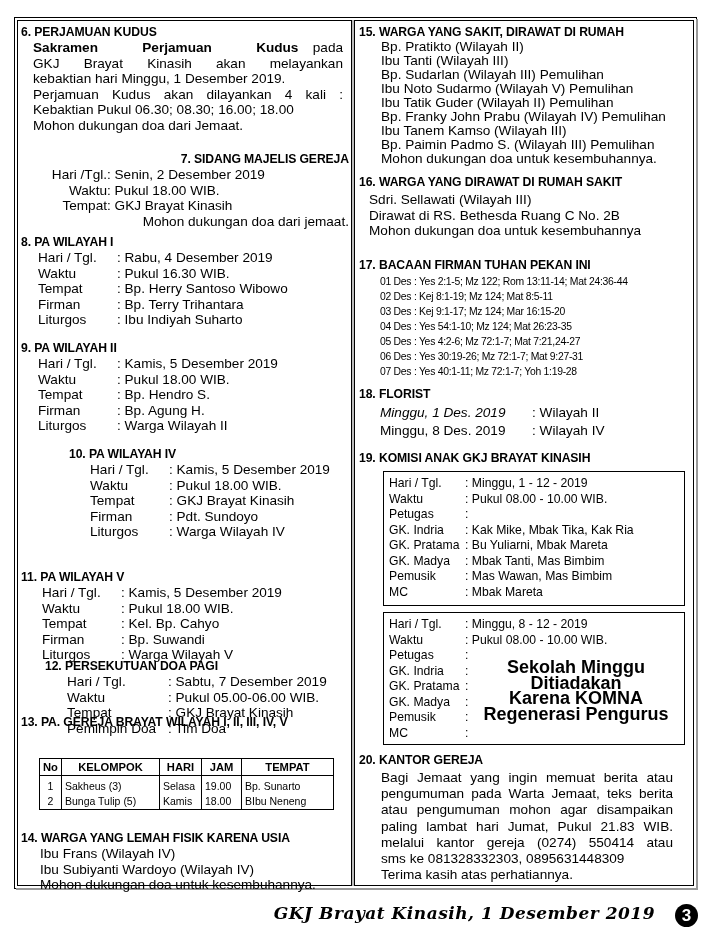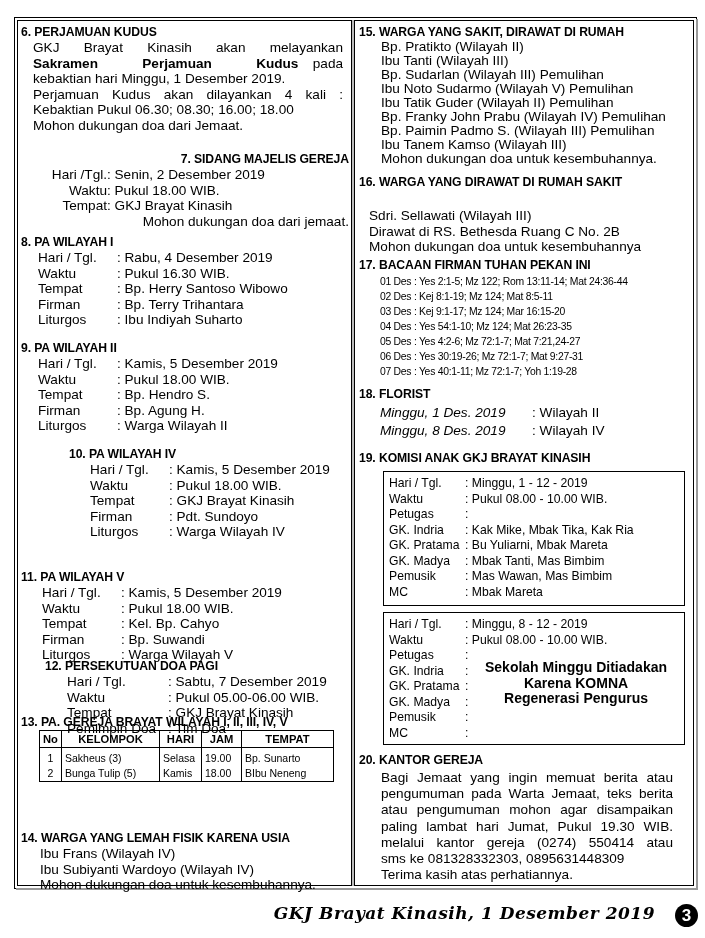--- a/index.html
+++ b/index.html
@@ -29,21 +29,21 @@
   .col-right { left: 359px; width: 332px; }
 
   .section { position: absolute; left: 0; width: 100%; }
   .h { font-weight: bold; font-size: 12.2px; line-height: 16px; letter-spacing: -0.1px; white-space: nowrap; }
   .p { font-size: 13.6px; line-height: 15.6px; }
   .just { text-align: justify; text-align-last: justify; }
   .row { display: flex; font-size: 13.6px; line-height: 15.6px; white-space: nowrap; }
   .row .lbl { flex: none; }
   .row .val { flex: none; }
 
-  .tbl { border-collapse: collapse; font-size: 10.5px; }
+  .tbl { border-collapse: collapse; font-size: 10.5px; margin-top: 28px; }
   .tbl th { border: 1px solid #000; font-weight: bold; font-size: 11.2px; height: 17px; text-align: center; padding: 0 3px; }
   .tbl td { border-left: 1px solid #000; border-right: 1px solid #000; height: 17px; padding: 0 3px; }
   .tbl tr.last td { border-bottom: 1px solid #000; }
   .tbl tr.first td { padding-top: 4px; }
 
   .reading { font-size: 11.3px; line-height: 15px; white-space: nowrap; letter-spacing: -0.3px; transform: scaleX(0.92); transform-origin: left; }
 
   .box { position: absolute; border: 1.5px solid #000; }
   .box .row { font-size: 12.2px; line-height: 15.5px; }
 
@@ -66,22 +66,22 @@
 <div class="frame-shadow-b"></div>
 <div class="divider-g"></div>
 <div class="divider-1"></div>
 <div class="divider-2"></div>
 
 <div class="col col-left">
 
   <div class="section" style="top:2px;">
     <div class="h">6. PERJAMUAN KUDUS</div>
     <div style="padding-left:12px; width:322px;">
+      <div class="p just"><b style="word-spacing:30px;">Sakramen Perjamuan Kudus</b> <span>pada</span></div>
       <div class="p just">GKJ Brayat Kinasih akan melayankan</div>
-      <div class="p just"><b style="word-spacing:30px;">Sakramen Perjamuan Kudus</b> <span>pada</span></div>
       <div class="p">kebaktian hari Minggu, 1 Desember 2019.</div>
       <div class="p just">Perjamuan Kudus akan dilayankan 4 kali :</div>
       <div class="p">Kebaktian Pukul 06.30; 08.30; 16.00; 18.00</div>
       <div class="p">Mohon dukungan doa dari Jemaat.</div>
     </div>
   </div>
 
   <div class="section" style="top:129px;text-align:right;">
     <div class="h">7. SIDANG MAJELIS GEREJA</div>
     <div style="padding-left:14px;">
@@ -272,29 +272,29 @@
 
   <div class="section" style="top:2px;">
     <div class="h">15. WARGA YANG SAKIT, DIRAWAT DI RUMAH</div>
     <div style="padding-left:22px; line-height:14px;">
       <div class="p" style="line-height:14px;">Bp. Pratikto (Wilayah II)</div>
       <div class="p" style="line-height:14px;">Ibu Tanti (Wilayah III)</div>
       <div class="p" style="line-height:14px;">Bp. Sudarlan (Wilayah III)  Pemulihan</div>
       <div class="p" style="line-height:14px;">Ibu Noto Sudarmo (Wilayah V) Pemulihan</div>
       <div class="p" style="line-height:14px;">Ibu Tatik Guder (Wilayah II) Pemulihan</div>
       <div class="p" style="line-height:14px;">Bp. Franky John Prabu (Wilayah IV) Pemulihan</div>
+      <div class="p" style="line-height:14px;">Ibu Tanem Kamso (Wilayah III)</div>
       <div class="p" style="line-height:14px;">Bp. Paimin Padmo S. (Wilayah III) Pemulihan</div>
-      <div class="p" style="line-height:14px;">Ibu Tanem Kamso (Wilayah III)</div>
       <div class="p" style="line-height:14px;">Mohon dukungan doa untuk kesembuhannya.</div>
     </div>
   </div>
 
   <div class="section" style="top:152px;">
     <div class="h">16. WARGA YANG DIRAWAT DI RUMAH SAKIT</div>
-    <div style="padding-left:10px; margin-top:18px;">
+    <div style="padding-left:10px; margin-top:2px;">
       <div class="p">Sdri. Sellawati (Wilayah III)</div>
       <div class="p">Dirawat di RS. Bethesda Ruang C No. 2B</div>
       <div class="p">Mohon dukungan doa untuk kesembuhannya</div>
     </div>
   </div>
 
   <div class="section" style="top:235px;">
     <div class="h">17. BACAAN FIRMAN TUHAN PEKAN INI</div>
     <div style="padding-left:21px; margin-top:1px;">
       <div class="reading">01 Des :  Yes 2:1-5; Mz 122; Rom 13:11-14; Mat 24:36-44</div>
@@ -308,21 +308,21 @@
   </div>
 
   <div class="section" style="top:364px;">
     <div class="h">18. FLORIST</div>
     <div style="padding-left:21px; margin-top:2px;">
       <div class="row" style="line-height:18px;">
           <span class="lbl" style="width:152px;font-style:italic;">Minggu, 1 Des. 2019</span>
           <span class="val">: Wilayah II</span>
         </div>
       <div class="row" style="line-height:18px;">
-          <span class="lbl" style="width:152px;font-style:italic;">Minggu, 8 Des. 2019</span>
+          <span class="lbl" style="width:152px;">Minggu, 8 Des. 2019</span>
           <span class="val">: Wilayah IV</span>
         </div>
     </div>
   </div>
 
   <div class="section" style="top:428px;">
     <div class="h">19. KOMISI ANAK GKJ BRAYAT KINASIH</div>
   </div>
   <div class="box" style="left:24px; top:449px; width:302px; height:135px; padding:4px 0 0 5px;">
     <div class="row">
@@ -384,34 +384,34 @@
         <span class="val">:</span>
       </div>
     <div class="row">
         <span class="lbl" style="width:76px;">Pemusik</span>
         <span class="val">:</span>
       </div>
     <div class="row">
         <span class="lbl" style="width:76px;">MC</span>
         <span class="val">:</span>
       </div>
-    <div style="position:absolute; left:92px; top:47px; width:200px; text-align:center; font-weight:bold; font-size:14px; line-height:15.5px;">
+    <div style="position:absolute; left:92px; top:47px; width:200px; text-align:center; font-weight:bold; font-size:18px; line-height:15.5px;">
       <div>Sekolah Minggu Ditiadakan</div>
       <div>Karena KOMNA</div>
       <div>Regenerasi Pengurus</div>
     </div>
   </div>
 
   <div class="section" style="top:730px;">
     <div class="h">20. KANTOR GEREJA</div>
     <div style="padding-left:22px; width:314px; margin-top:2px;">
       <div class="p just" style="line-height:16.2px;">Bagi Jemaat yang ingin memuat berita atau</div>
       <div class="p just" style="line-height:16.2px;">pengumuman pada Warta Jemaat, teks berita</div>
       <div class="p just" style="line-height:16.2px;">atau pengumuman mohon agar disampaikan</div>
-      <div class="p just" style="line-height:16.2px;">paling lambat hari Jumat, Pukul 19.30 WIB.</div>
+      <div class="p just" style="line-height:16.2px;">paling lambat hari Jumat, Pukul 21.83 WIB.</div>
       <div class="p just" style="line-height:16.2px;">melalui kantor gereja (0274) 550414 atau</div>
       <div class="p" style="line-height:16.2px;">sms ke 081328332303, 0895631448309</div>
       <div class="p" style="line-height:16.2px;">Terima kasih atas perhatiannya.</div>
     </div>
   </div>
 </div>
 
 <div class="footer-title">GKJ Brayat Kinasih, 1 Desember 2019</div>
 <div class="page-badge">3</div>
 

